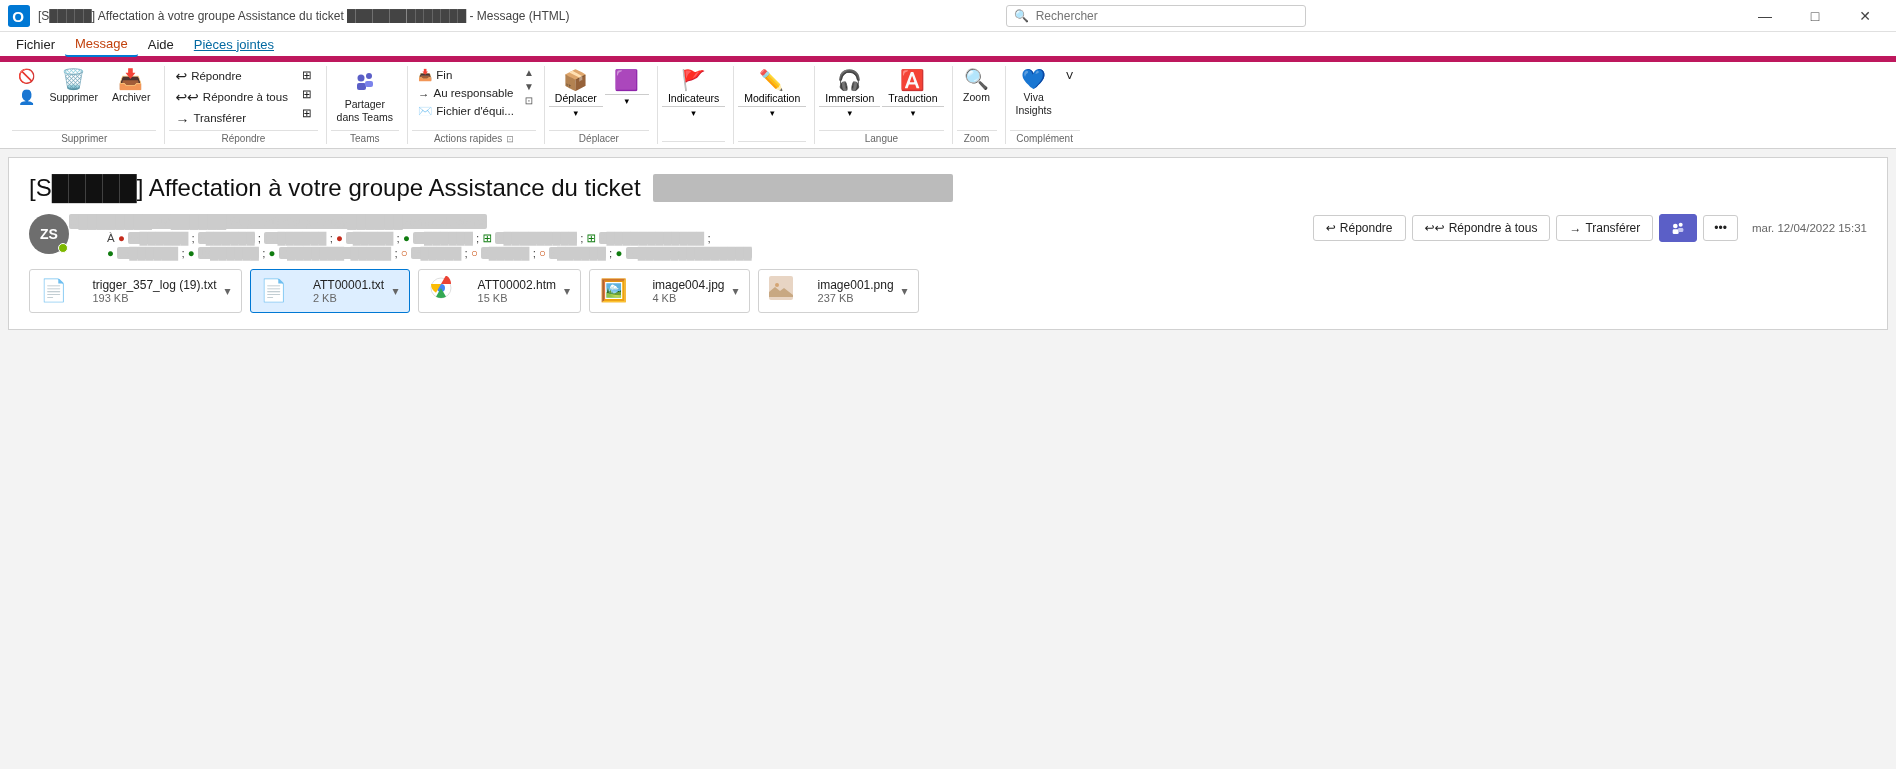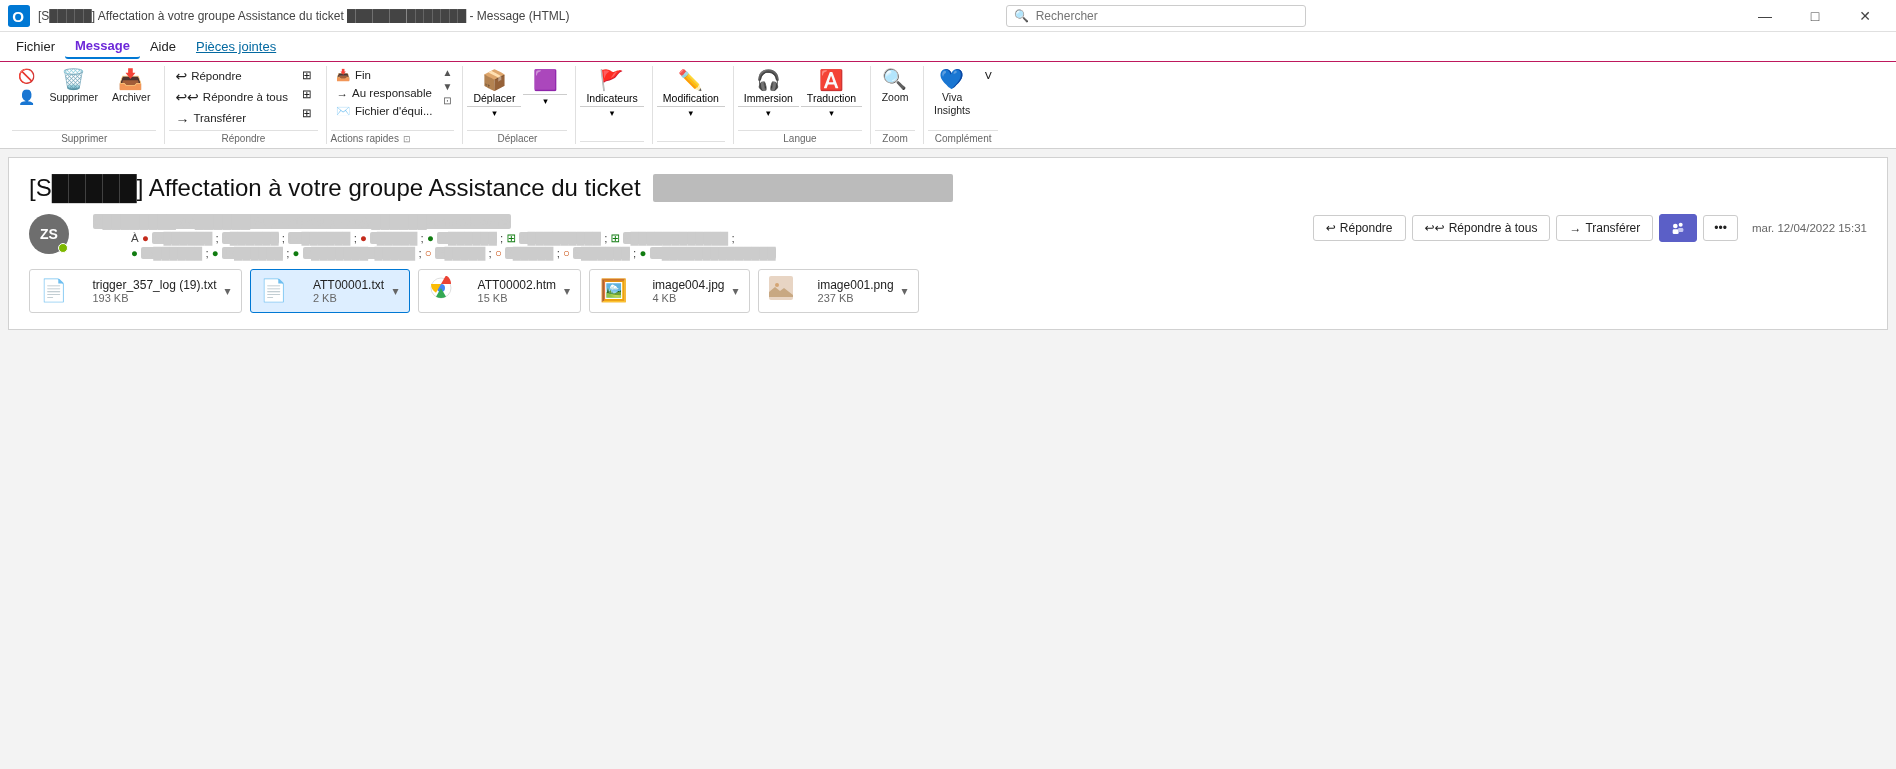--- a/index.html
+++ b/index.html
@@ -23,27 +23,27 @@
     .title-bar-controls { display: flex; gap: 4px; }
     .title-bar-btn {
       width: 46px; height: 32px; display: flex; align-items: center; justify-content: center;
       cursor: pointer; font-size: 14px; color: #444; background: none; border: none;
     }
 
     
     .menu-bar {
       display: flex; align-items: center; gap: 0;
       background: #fff; height: 30px; padding: 0 6px;
-      border-bottom: 1px solid #be185d;
+      border-bottom: 6px solid #be185d;
     }
     .menu-item {
       padding: 4px 10px; font-size: 13px; cursor: pointer; border-radius: 3px;
       color: #222;
     }
-    .menu-item.active { border-bottom: 2px solid #0078d4; color: #6d28d9; font-weight: 700; }
+    .menu-item.active { border-bottom: 2px solid #0078d4; color: #c2410c; font-weight: 400; }
     .menu-item.highlight { color: #0369a1; text-decoration: underline; }
 
     
     .ribbon {
       background: #fff; border-bottom: 1px solid #d1d1d1;
       padding: 4px 8px; display: flex; align-items: stretch; gap: 0;
     }
     .ribbon-group {
       display: flex; flex-direction: column; align-items: stretch;
       border-right: 1px solid #e0e0e0; padding: 0 8px 0 4px;
@@ -87,21 +87,21 @@
       border: none; background: none; border-top: 1px solid #ccc;
     }
     .scroll-arrow-btn { font-size: 10px; cursor: pointer; padding: 1px 2px; color: #555; background: none; border: none; }
 
     
     .content { background: #fff; margin: 8px; border: 1px solid #d1d1d1; padding: 16px 20px; }
 
     .email-subject { font-size: 24px; font-weight: 400; margin-bottom: 12px; color: #111; }
 
     .email-header { display: flex; align-items: flex-start; justify-content: space-between; margin-bottom: 10px; }
-    .email-sender-row { display: flex; align-items: flex-start; gap: 24px; }
+    .email-sender-row { display: flex; align-items: flex-start; gap: 0; }
     .avatar {
       width: 40px; height: 40px; border-radius: 50%; background: #6e6e6e;
       display: flex; align-items: center; justify-content: center;
       color: #fff; font-size: 14px; font-weight: 600; flex-shrink: 0;
       position: relative;
     }
     .avatar-status { position: absolute; bottom: 1px; right: 1px; width: 10px; height: 10px; border-radius: 50%; background: #7db800; border: 1.5px solid #fff; }
     .sender-info { display: flex; flex-direction: column; gap: 2px; }
     .sender-name { font-size: 13px; font-weight: 500; }
     .recipients-row { font-size: 11.5px; color: #444; margin-left: 38px; }
@@ -209,20 +209,36 @@
           <span>⊞</span>
         </button>
         <button class="ribbon-btn-sm">
           <span>⊞</span>
         </button>
       </div>
     </div>
     <div class="ribbon-group-label">Répondre</div>
   </div>
 
+  <div class="ribbon-group">
+    <div class="ribbon-group-content">
+      <button class="ribbon-btn">
+        <span class="icon">
+          <svg width="24" height="24" viewBox="0 0 24 24" xmlns="http://www.w3.org/2000/svg">
+            <circle cx="16" cy="7" r="3" fill="#5b5fc7"></circle>
+            <circle cx="8" cy="9" r="3.5" fill="#5b5fc7"></circle>
+            <rect x="4" y="14" width="9" height="7" rx="2" fill="#5b5fc7"></rect>
+            <rect x="12" y="12" width="8" height="6" rx="2" fill="#7b83eb"></rect>
+          </svg>
+        </span>
+        <span class="label">Partager<br>dans Teams</span>
+      </button>
+    </div>
+    <div class="ribbon-group-label">Teams</div>
+  </div>
 
   <div class="ribbon-group">
     <div class="ribbon-group-content">
       <div class="ribbon-col">
         <button class="ribbon-btn-sm">
           <span>📥</span>
           <span>Fin</span>
         </button>
         <button class="ribbon-btn-sm">
           <span>→</span>
@@ -232,21 +248,21 @@
           <span>✉️</span>
           <span>Fichier d'équi...</span>
         </button>
       </div>
       <div class="ribbon-col">
         <button class="scroll-arrow-btn">▲</button>
         <button class="scroll-arrow-btn">▼</button>
         <button class="scroll-arrow-btn">⊡</button>
       </div>
     </div>
-    <div class="ribbon-group-label" style="display:flex;align-items:center;gap:4px;">
+    <div class="ribbon-group-label" style="display:flex;align-items:center;justify-content:center;gap:4px;">
       Actions rapides <span style="font-size:9px;color:#888;cursor:pointer;">⊡</span>
     </div>
   </div>
 
   <div class="ribbon-group">
     <div class="ribbon-group-content">
       <div class="ribbon-split">
         <button class="ribbon-split-top">
           <span style="font-size:20px;">📦</span>
           <span style="font-size:10.5px;">Déplacer</span>

